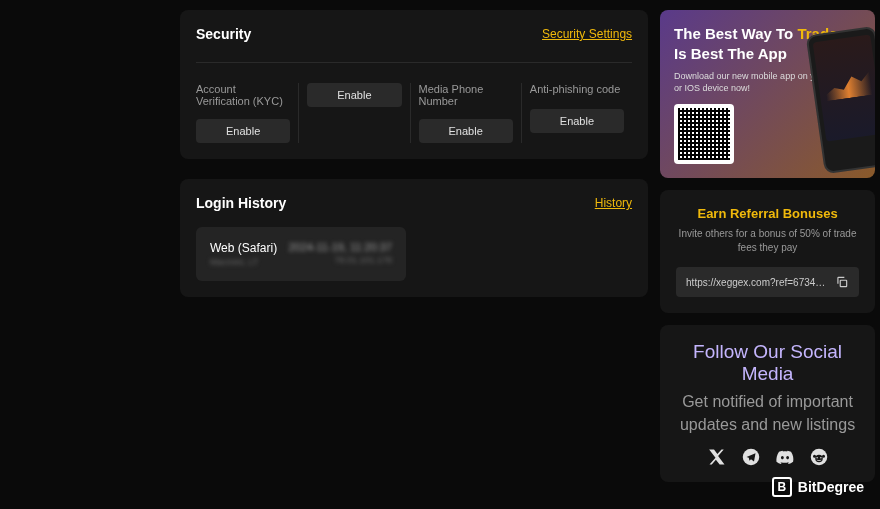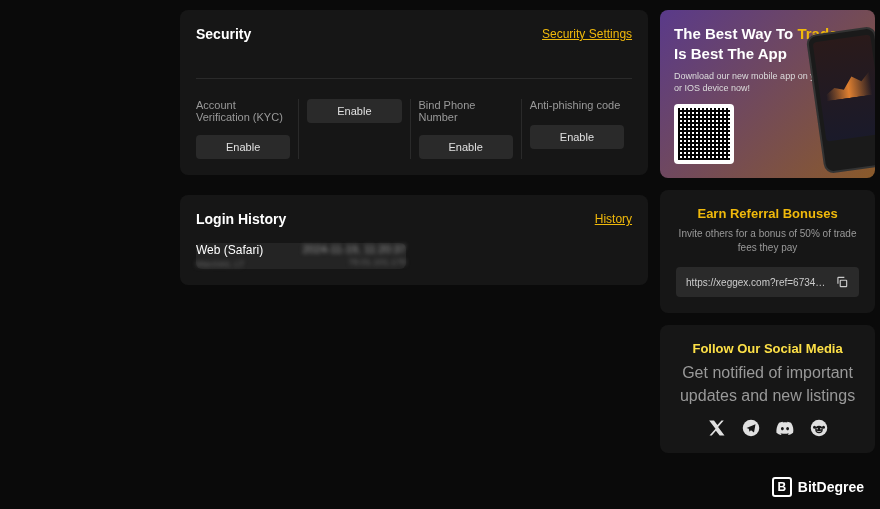--- a/index.html
+++ b/index.html
@@ -4,28 +4,28 @@
 <style>
 * { margin: 0; padding: 0; box-sizing: border-box; }
 body { background: #0a0a0a; font-family: -apple-system, BlinkMacSystemFont, 'Segoe UI', Arial, sans-serif; color: #e0e0e0; width: 880px; height: 509px; overflow: hidden; }
 .container { display: flex; padding: 10px 10px 10px 180px; gap: 12px; }
 .main { flex: 1; }
 .sidebar { width: 215px; display: flex; flex-direction: column; gap: 12px; }
 .card { background: #161616; border-radius: 8px; padding: 16px; }
 .section-header { display: flex; justify-content: space-between; align-items: center; margin-bottom: 16px; }
 .section-title { font-size: 14px; font-weight: 600; color: #fff; }
 .link { color: #f0b90b; font-size: 12px; text-decoration: underline; cursor: pointer; }
-.security-grid { display: flex; gap: 0; margin-top: 36px; border-top: 1px solid #2a2a2a; padding-top: 20px; }
+.security-grid { display: flex; gap: 0; margin-top: 20px; border-top: 1px solid #2a2a2a; padding-top: 20px; }
 .security-item { flex: 1; padding: 0 8px; border-right: 1px solid #2a2a2a; }
 .security-item:last-child { border-right: none; }
 .security-item:first-child { padding-left: 0; }
 .security-label { font-size: 11px; color: #999; margin-bottom: 12px; display: block; min-height: 14px; }
 .enable-btn { background: #2a2a2a; border: none; color: #e0e0e0; padding: 6px 30px; font-size: 11px; border-radius: 4px; cursor: pointer; }
 .login-history { margin-top: 20px; }
-.login-entry { background: #242424; border-radius: 6px; display: flex; justify-content: space-between; width: 210px; }
+.login-entry { background: #242424; border-radius: 6px; padding: 14px; display: flex; justify-content: space-between; width: 210px; }
 .login-left { }
 .login-browser { font-size: 12px; color: #fff; font-weight: 500; }
 .login-detail { font-size: 9px; color: #666; margin-top: 2px; filter: blur(2px); }
 .login-right { text-align: right; filter: blur(2px); }
 .login-time { font-size: 11px; color: #999; }
 .login-ip { font-size: 9px; color: #666; margin-top: 2px; }
 .promo-card { background: linear-gradient(135deg, #5a3a8a 0%, #8a5a2a 100%); border-radius: 8px; padding: 14px; position: relative; overflow: hidden; }
 .promo-title { font-size: 15px; font-weight: 700; color: #fff; line-height: 1.3; }
 .promo-title .highlight { color: #f0b90b; }
 .promo-subtitle { font-size: 9px; color: #ddd; margin-top: 8px; line-height: 1.3; }
@@ -35,21 +35,21 @@
 .phone-mock { position: absolute; right: -10px; top: 20px; width: 70px; height: 140px; background: #1a1a1a; border-radius: 10px; border: 2px solid #333; transform: rotate(-8deg); }
 .phone-screen { margin: 6px 4px; height: 100px; background: linear-gradient(180deg, #2a1a1a 0%, #1a1a2a 100%); border-radius: 4px; position: relative; }
 .phone-chart { position: absolute; top: 30%; left: 10%; right: 10%; height: 30%; background: linear-gradient(90deg, transparent 0%, #e08030 50%, transparent 100%); clip-path: polygon(0 80%, 20% 60%, 40% 70%, 60% 30%, 80% 50%, 100% 20%, 100% 100%, 0 100%); }
 .referral-card { background: #161616; border-radius: 8px; padding: 16px; text-align: center; }
 .referral-title { color: #f0b90b; font-size: 13px; font-weight: 600; }
 .referral-desc { font-size: 10px; color: #999; margin-top: 6px; line-height: 1.4; }
 .referral-link { background: #2a2a2a; border-radius: 4px; padding: 8px 10px; margin-top: 12px; display: flex; align-items: center; gap: 8px; }
 .referral-url { font-size: 10px; color: #ccc; overflow: hidden; text-overflow: ellipsis; white-space: nowrap; flex: 1; text-align: left; }
 .copy-icon { width: 14px; height: 14px; flex-shrink: 0; cursor: pointer; }
 .social-card { background: #161616; border-radius: 8px; padding: 16px; text-align: center; }
-.social-title { color: #fde047; font-size: 13px; font-weight: 700; }
+.social-title { color: #c4b5fd; font-size: 19px; font-weight: 400; }
 .social-desc { font-size: 16px; color: #999; margin-top: 6px; line-height: 1.4; }
 .social-icons { display: flex; justify-content: center; gap: 16px; margin-top: 12px; }
 .social-icon { width: 18px; height: 18px; cursor: pointer; fill: #e0e0e0; }
 .watermark { position: absolute; bottom: 12px; right: 16px; display: flex; align-items: center; gap: 6px; color: #fff; font-size: 14px; font-weight: 600; }
 .watermark-icon { width: 20px; height: 20px; border: 2px solid #fff; border-radius: 3px; display: flex; align-items: center; justify-content: center; font-size: 12px; }
 </style>
 </head>
 <body>
 
 <div class="container">
@@ -61,21 +61,21 @@
       </div>
       <div class="security-grid">
         <div class="security-item">
           <span class="security-label">Account Verification (KYC)</span>
           <button class="enable-btn">Enable</button>
         </div>
         <div class="security-item">
           <button class="enable-btn">Enable</button>
         </div>
         <div class="security-item">
-          <span class="security-label">Bind Phone Number</span>
+          <span class="security-label">Media Phone Number</span>
           <button class="enable-btn">Enable</button>
         </div>
         <div class="security-item">
           <span class="security-label">Anti-phishing code</span>
           <button class="enable-btn">Enable</button>
         </div>
       </div>
     </div>
 
     <div class="card login-history">

